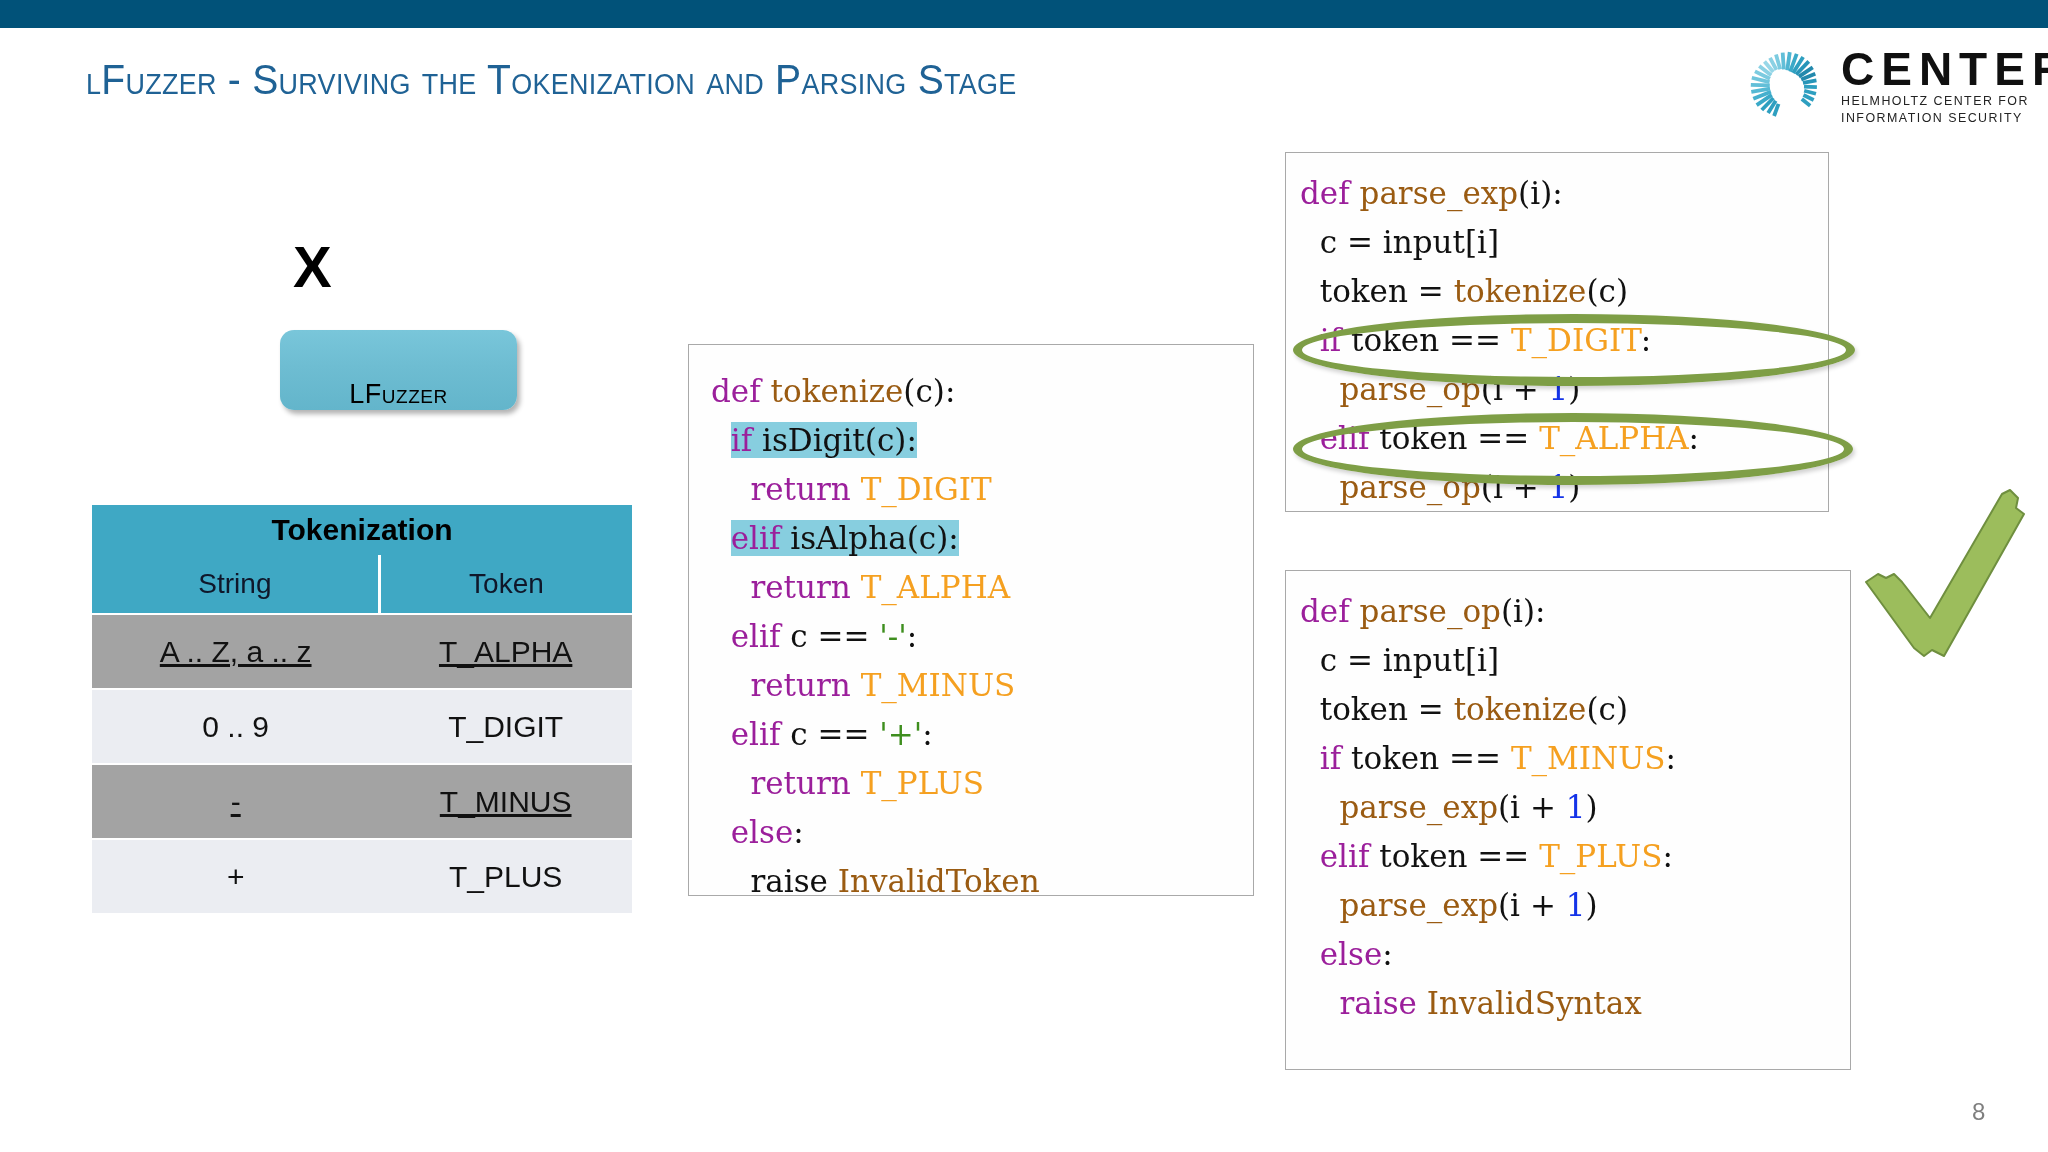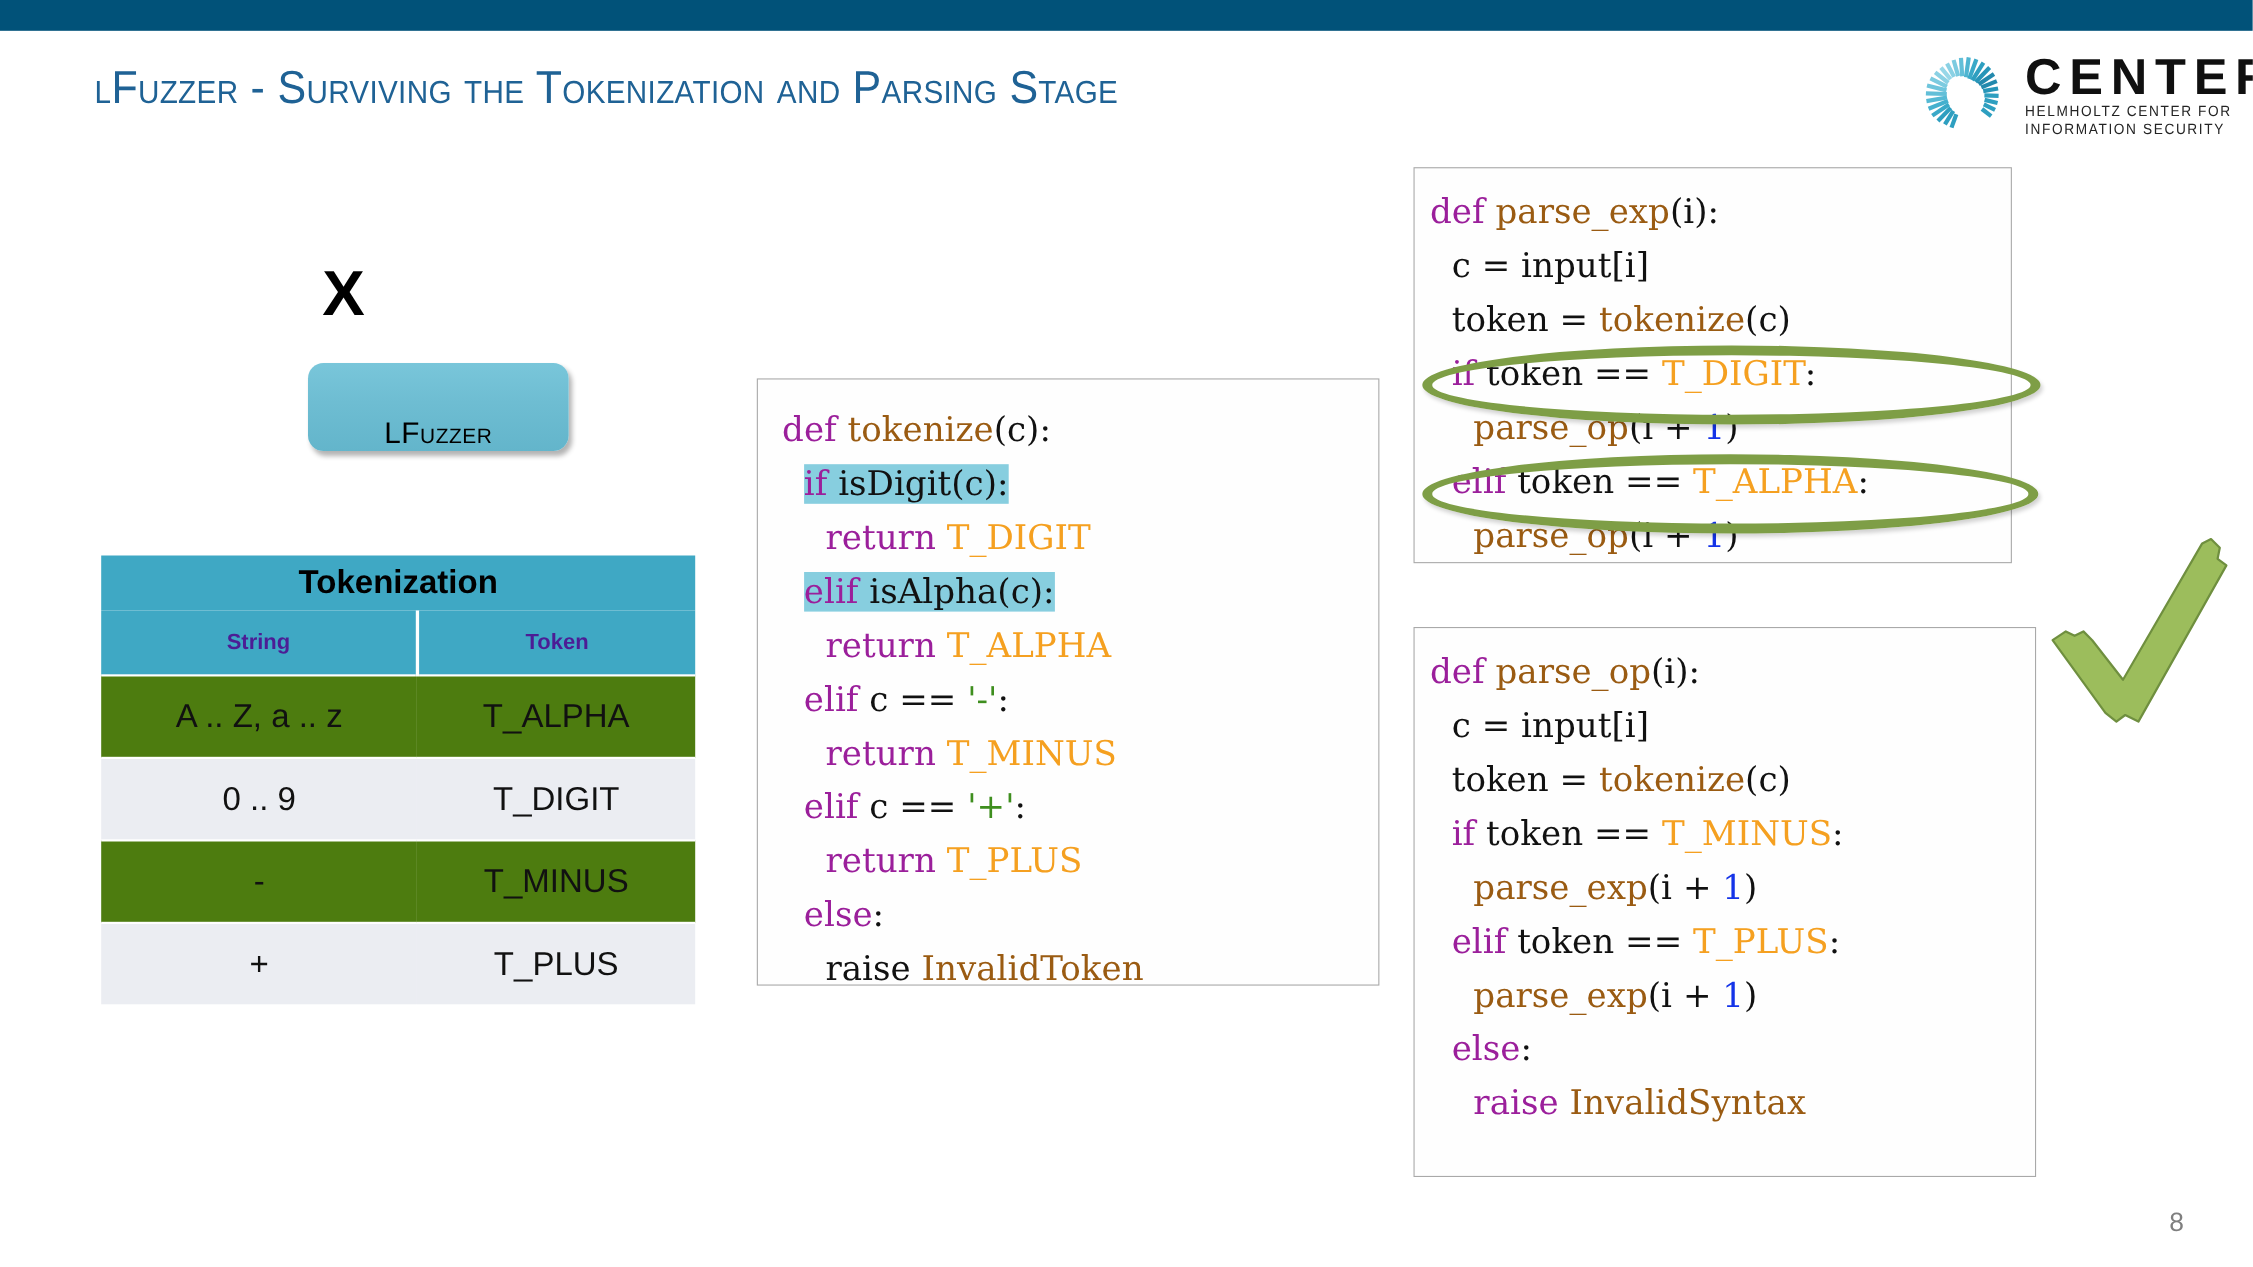--- a/index.html
+++ b/index.html
@@ -88,32 +88,32 @@
     border-collapse: collapse;
   }
   .token-table td, .token-table th { padding: 0; }
   .tt-title {
     background: #3FA8C4; color: #000;
     font-family: "Liberation Sans", sans-serif;
     font-size: 30px; font-weight: 700; text-align: center;
     height: 50px; vertical-align: middle;
   }
   .tt-head {
-    background: #3FA8C4; color: #4c1d95;
-    font-family: "Liberation Sans", sans-serif;
-    font-size: 20px; font-weight: 700; text-align: center;
+    background: #3FA8C4; color: #0f172a;
+    font-family: "Liberation Sans", sans-serif;
+    font-size: 28px; font-weight: 400; text-align: center;
     height: 58px; vertical-align: middle;
   }
   .tt-head.left  { border-right: 3px solid #ffffff; }
   .tt-cell {
     font-family: "Liberation Sans", sans-serif;
     font-size: 30px; font-weight: 400; color: #111;
     text-align: center; height: 73px; vertical-align: middle;
   }
-  tr.band-a td { background: #4d7c0f; }
+  tr.band-a td { background: #a3a3a3; text-decoration: underline; }
   tr.band-b td { background: #EBEDF2; }
   tr.band-a td, tr.band-b td { border-top: 2px solid #ffffff; }
 
   
   .code-box {
     position: absolute;
     background: #FEFEFE;
     border: 1px solid #A9A9A9;
     box-sizing: border-box;
   }

